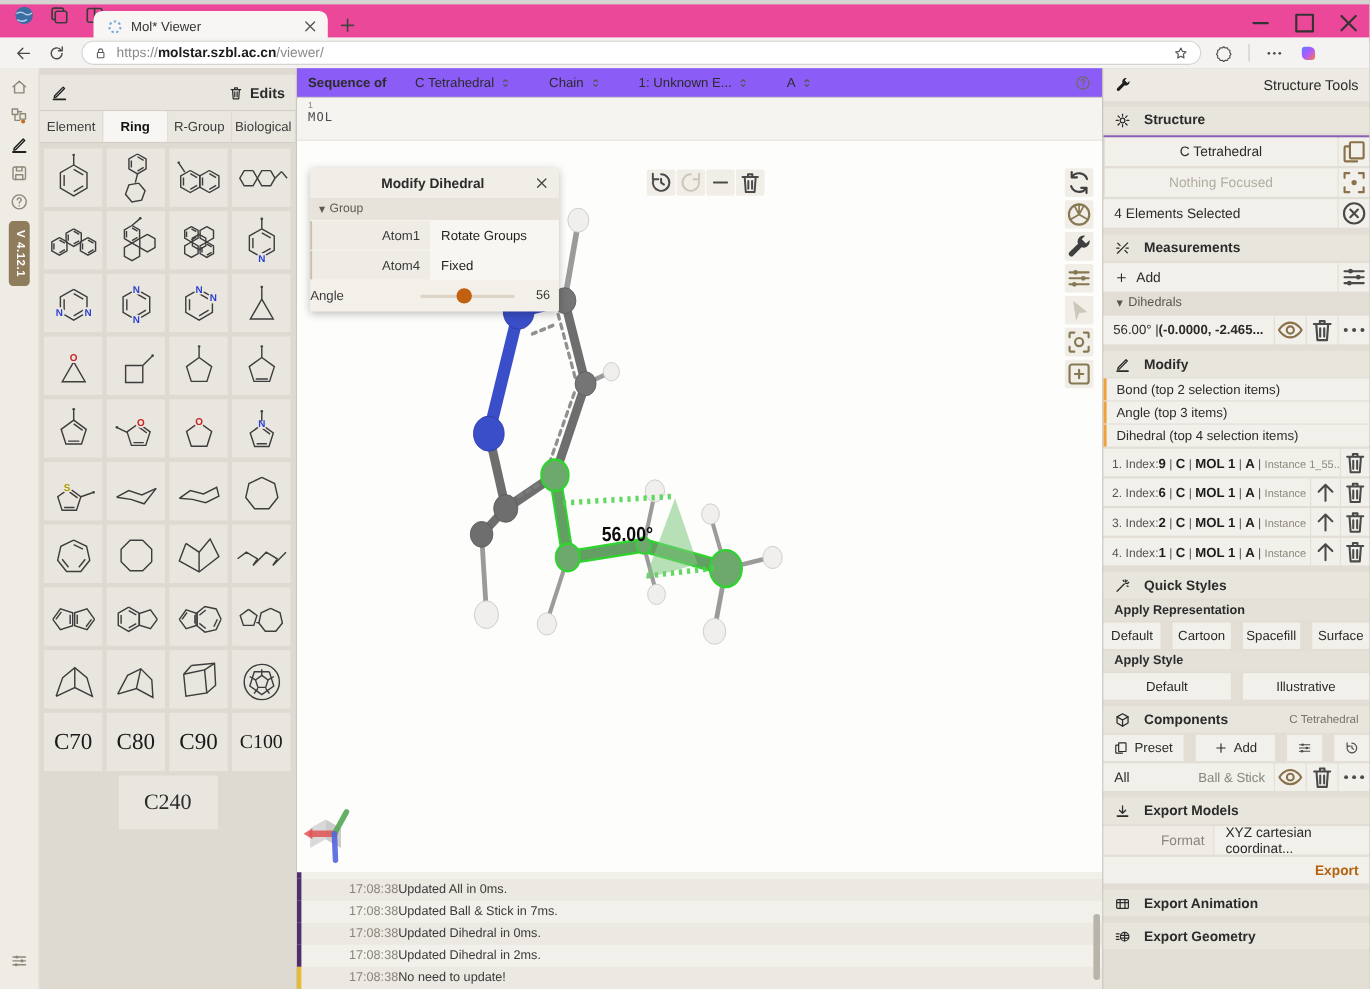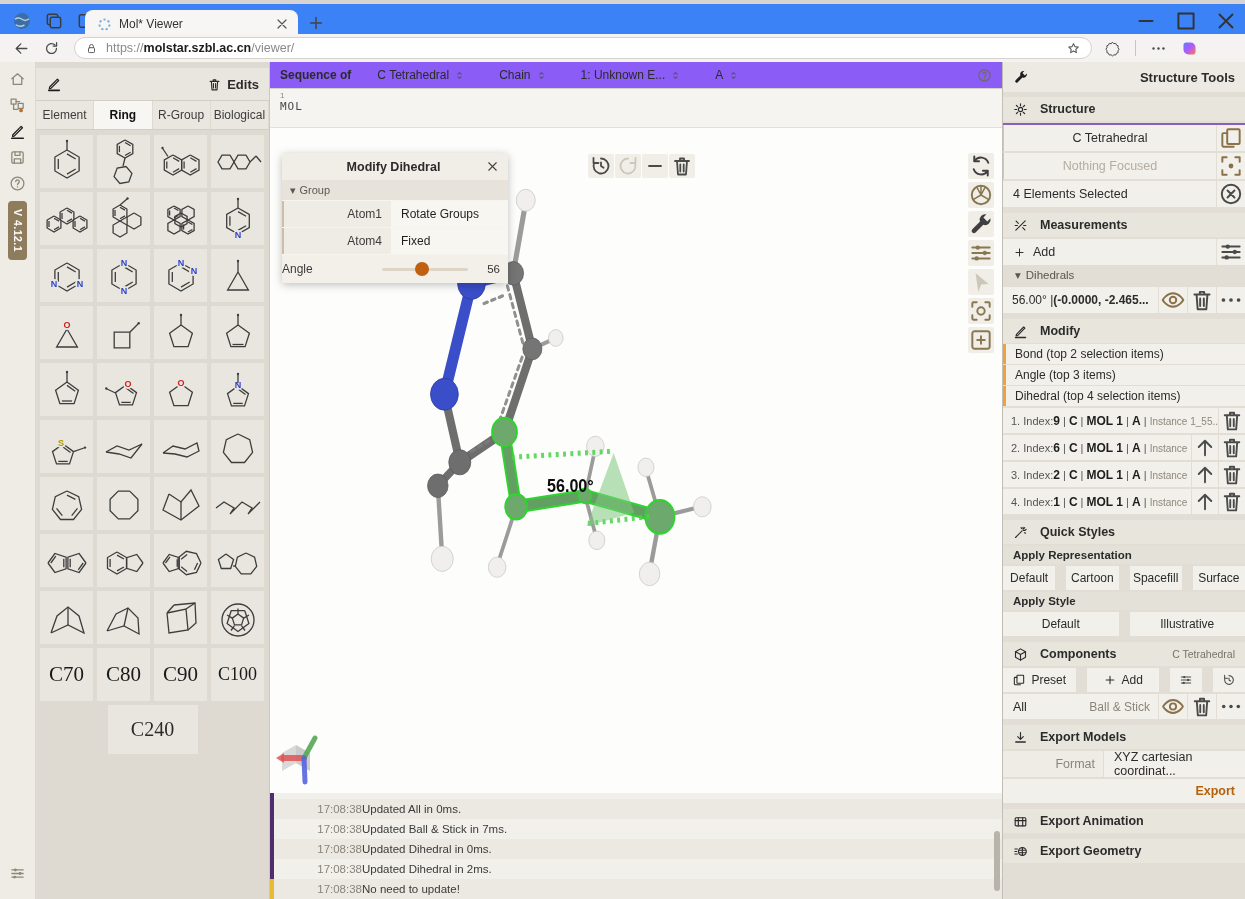--- a/index.html
+++ b/index.html
@@ -1,19 +1,19 @@
 <!DOCTYPE html>
 <html><head>
 <meta charset="utf-8">
 <style>
   html,body{margin:0;padding:0;background:#c9c6c2;}
   body{width:1245px;height:899px;font-family:"Liberation Sans",sans-serif;overflow:hidden;position:relative;font-size:13px;color:#2b2b2b;}
   .win{position:absolute;inset:0;background:#d6d3d0;}
   
-  .tabstrip{position:absolute;left:0;top:4px;right:0;height:34px;background:#3b82f6;display:flex;align-items:center;}
+  .tabstrip{position:absolute;left:0;top:4px;right:0;height:34px;background:#ec4899;display:flex;align-items:flex-start;}
   .ts-ic{width:20px;height:20px;margin-left:12px;color:#3c3c3c;}
   .tab{position:absolute;left:85px;top:6px;width:213px;height:28px;background:#f7f6f5;border-radius:8px 8px 0 0;display:flex;align-items:center;padding:0 8px;box-sizing:border-box;}
   .tab .fav{width:15px;height:15px;margin:0 7px 0 4px;}
   .tab .t{font-size:12px;color:#333;flex:1;white-space:nowrap;overflow:hidden;}
   .tab .x{width:16px;height:16px;color:#555;}
   .newtab{position:absolute;left:306px;top:9px;width:20px;height:20px;color:#444;}
   .winctl{position:absolute;right:6px;top:4px;display:flex;gap:14px;}
   .winctl span{width:26px;height:26px;display:flex;align-items:center;justify-content:center;color:#333;}
   .winctl svg{width:13px;height:13px;}
   .urlrow{position:absolute;left:0;top:34px;right:0;height:28px;background:#f4f3f1;border-bottom:1px solid #dcd9d5;display:flex;align-items:center;}
@@ -92,21 +92,21 @@
   .lrow:nth-child(odd){background:#f2f0ea;}
   .lrow:nth-child(even){background:#ebe9e2;}
   .lrow.yellow{border-left-color:#e7bb34;}
   .lrow .t{width:88px;text-align:right;color:#8a857c;flex:none;}
   .lrow .m{color:#3a3a3a;}
   .log-sb{position:absolute;right:2px;top:38px;width:6px;height:60px;background:#b8b4aa;border-radius:3px;}
   
   .rightp{width:242px;flex:none;background:#e2ded6;border-left:1px solid #c2beb6;overflow:hidden;font-size:12.5px;}
   .rp-head{height:30px;display:flex;align-items:center;background:#edeae3;padding:0 10px;margin-bottom:5px;}
   .rp-head .wi{width:16px;height:16px;color:#1f1f1f;}
-  .rp-head .t{flex:1;text-align:right;font-weight:bold;font-size:13px;}
+  .rp-head .t{flex:1;text-align:right;font-weight:normal;font-size:13px;}
   .sec{margin-bottom:6px;}
   .sec-h{height:24px;display:flex;align-items:center;gap:12px;padding:0 10px;background:#e8e5dd;font-weight:bold;}
   .sec-h svg{width:15px;height:15px;color:#2b2b2b;flex:none;}
   .sec-h .ctx{margin-left:auto;font-weight:normal;font-size:10.5px;color:#77736a;}
   .prow{display:flex;margin-top:2px;height:26px;}
   .pcell{background:#f2f0ea;display:flex;align-items:center;}
   .pcell.grow{flex:1;}
   .pcell.center{justify-content:center;}
   .pcell.icn{width:28px;justify-content:center;margin-left:1px;flex:none;}
   .pcell.icn svg{width:15px;height:15px;}

